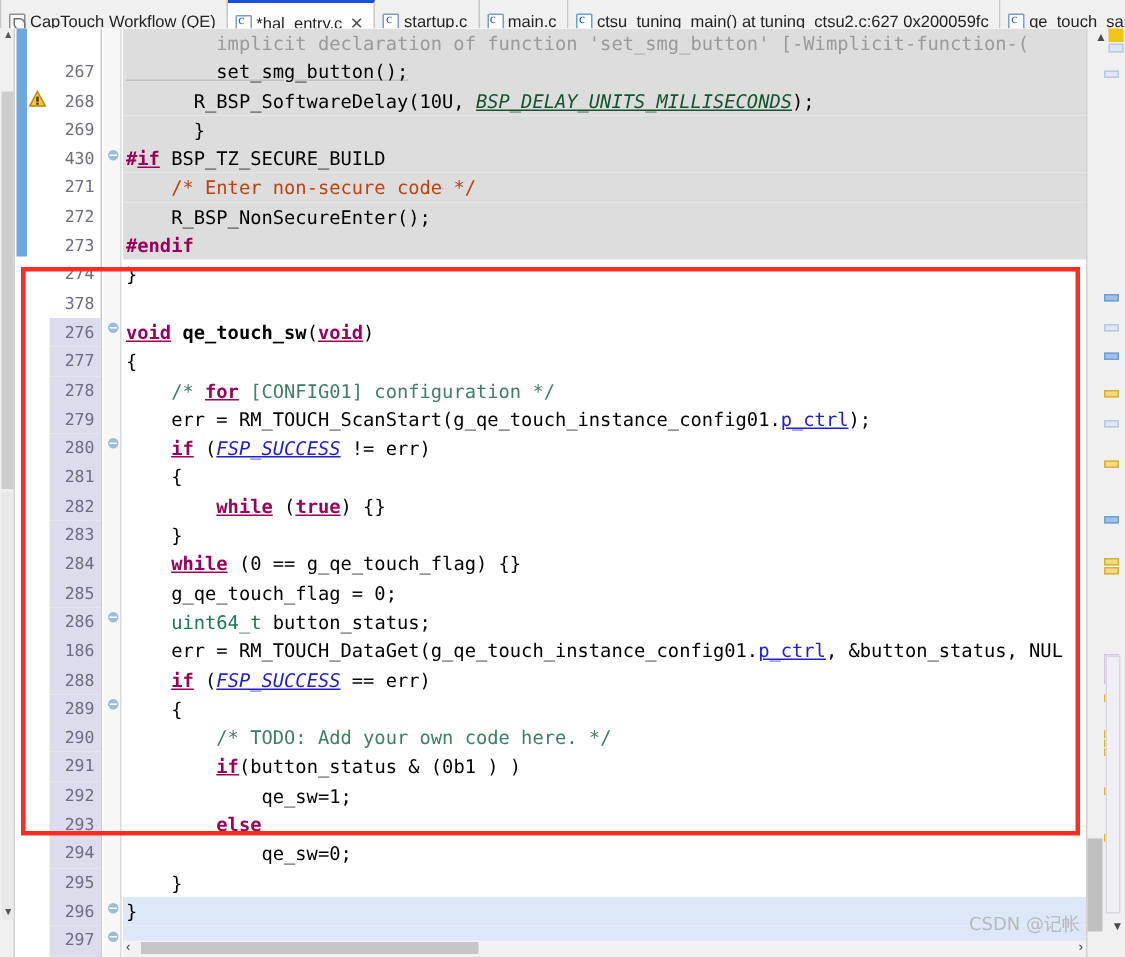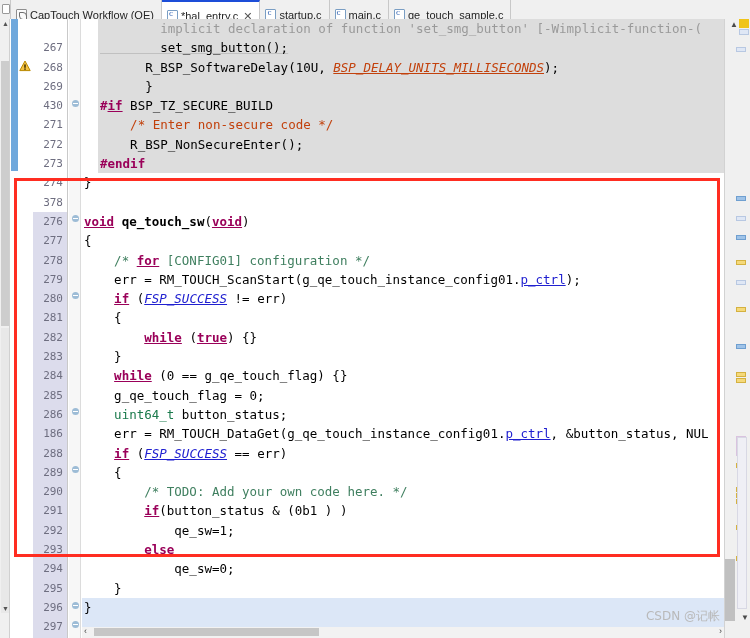--- a/index.html
+++ b/index.html
@@ -160,30 +160,30 @@
     font-family: "DejaVu Sans Mono", monospace;
     font-size: 12.5px;
     overflow: hidden;
     white-space: pre;
   }
   .code .row {
     height: 19.3px; line-height: 19.3px;
     padding-left: 2px;
     color: #000000;
   }
-  .code .row.dim { background: #dddddd; margin-left: 16px; }
+  .code .row.dim { background: #dddddd; }
   .code .row.sel { background: #dce7f7; }
 
   
   .kw   { color: #9a0059; font-weight: bold; text-decoration: underline; }   
   .pp   { color: #9a0059; font-weight: bold; }   
   .cmt  { color: #3f7f5f; }                      
   .cmtd { color: #c2410c; }                      
   .mac  { color: #2020d0; font-style: italic; text-decoration: underline; }
-  .macd { color: #c2410c; font-style: italic; text-decoration: underline; }
+  .macd { color: #14532d; font-style: italic; text-decoration: underline; }
   .fld  { color: #2020d0; text-decoration: underline; margin-top: 19px; }
   .typ  { color: #1a7a4c; }
   .fndef{ font-weight: bold; }
   .warnline { color: #9a9a9a; }
   .uline { text-decoration: underline; text-decoration-color:#c0c0c0; }
 
   
   .overview {
     position: absolute; right: 0; top: 0; width: 26px; height: 619px;
     background: #f0f0f0; border-left: 1px solid #d2d2d2;
@@ -262,20 +262,24 @@
   <div class="tab">
     <span class="tab-ico"></span>
     <span class="tab-label">startup.c</span>
   </div>
 
   <div class="tab">
     <span class="tab-ico"></span>
     <span class="tab-label">main.c</span>
   </div>
 
+  <div class="tab">
+    <span class="tab-ico dbg"></span>
+    <span class="tab-label">ctsu_tuning_main() at tuning_ctsu2.c:627 0x200059fc</span>
+  </div>
 
   <div class="tab">
     <span class="tab-ico"></span>
     <span class="tab-label">qe_touch_sample.c</span>
   </div>
 
 </div>
 
 <div class="editor-wrap">
 

